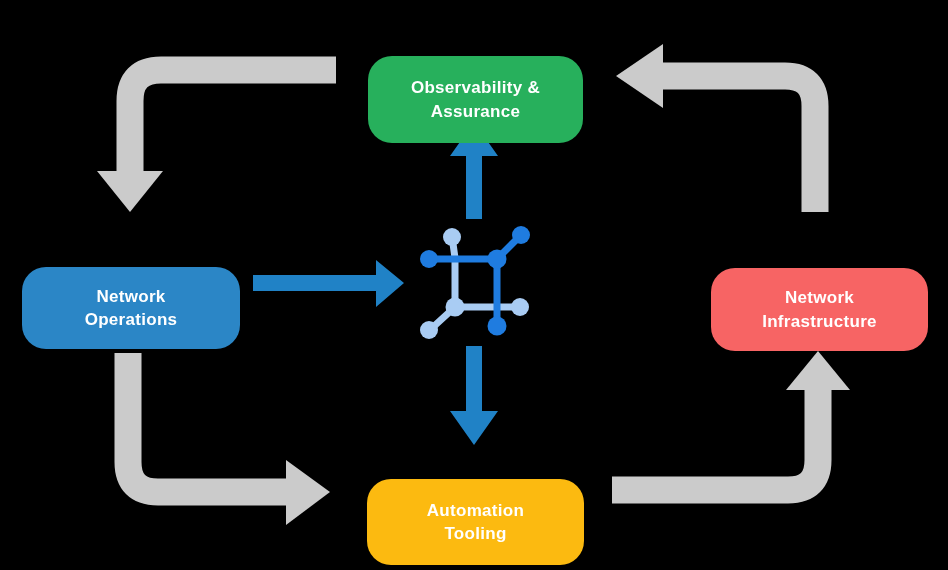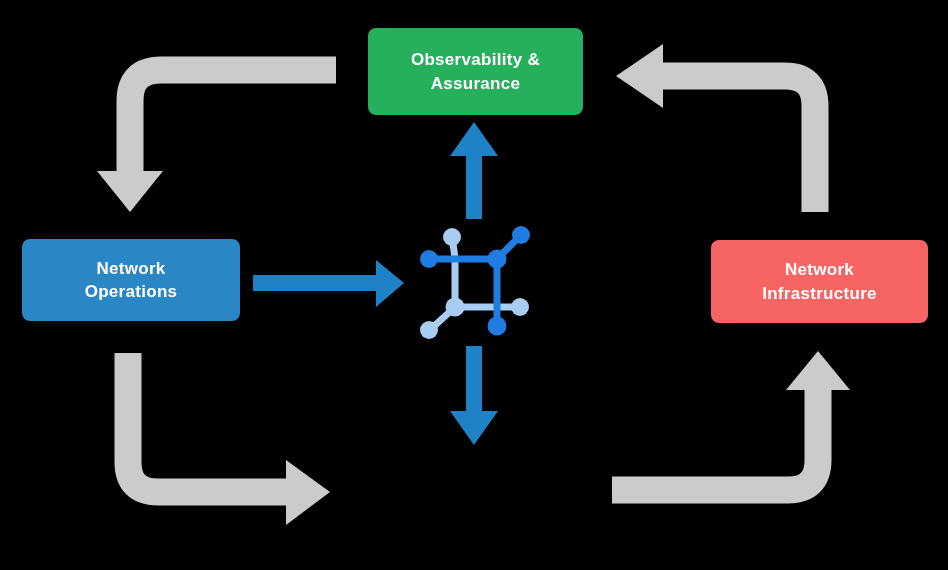--- a/index.html
+++ b/index.html
@@ -3,22 +3,22 @@
 <meta charset="utf-8">
 <style>
   html,body{margin:0;padding:0;background:#000;}
   .canvas{
     position:relative;width:948px;height:570px;background:#000;overflow:hidden;
     font-family:"Liberation Sans","DejaVu Sans",sans-serif;
   }
   .layer{position:absolute;left:0;top:0;width:948px;height:570px;}
   .node{
     position:absolute;display:flex;align-items:center;justify-content:center;
-    border-radius:8px;color:#fff;text-align:center;
-    font-size:17px;font-weight:600;letter-spacing:.3px;line-height:1.38;
+    border-radius:24px;color:#fff;text-align:center;
+    font-size:17px;font-weight:600;letter-spacing:.3px;line-height:1.38;margin-top:28px;
   }
   .node-label{white-space:pre-line;}
   .n-observability{left:368px;top:28px;width:215px;height:87px;}
   .n-operations{left:22px;top:239px;width:218px;height:82px;}
   .n-infrastructure{left:711px;top:240px;width:217px;height:83px;}
   .n-automation{left:367px;top:451px;width:217px;height:86px;}
 </style>
 </head>
 <body>
 
@@ -86,14 +86,18 @@
   <div class="node n-operations" style="background: rgb(43, 134, 198); color: rgb(255, 255, 255);">
     <span class="node-label">Network
 Operations</span>
   </div>
 
   <div class="node n-infrastructure" style="background: rgb(247, 100, 100); color: rgb(255, 255, 255);">
     <span class="node-label">Network
 Infrastructure</span>
   </div>
 
+  <div class="node n-automation" style="background: rgb(252, 186, 16); color: rgb(255, 255, 255);">
+    <span class="node-label">Automation
+Tooling</span>
+  </div>
 
 </div>
 
 </body></html>

